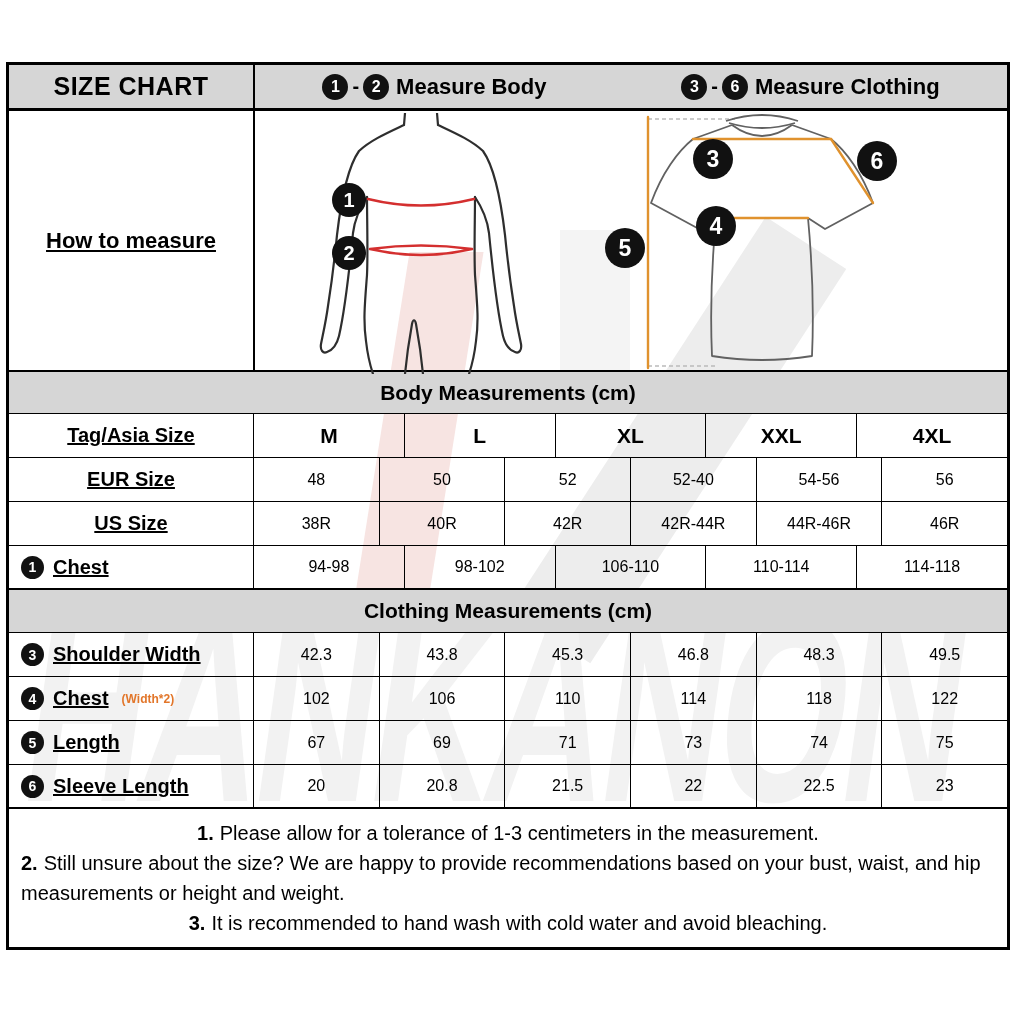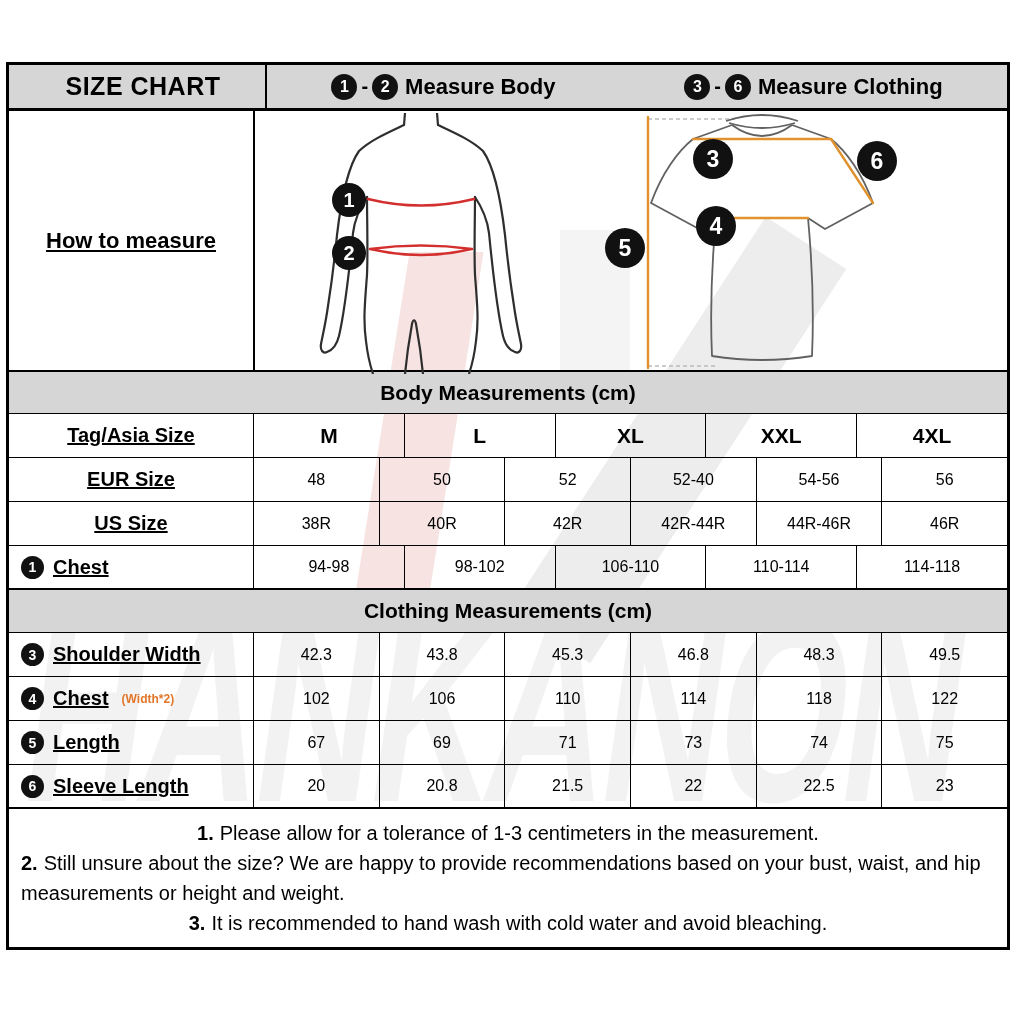--- a/index.html
+++ b/index.html
@@ -16,21 +16,21 @@
     left:48px;top:580px;font-size:262px;font-weight:bold;line-height:1;
     color:#f2f2f2;letter-spacing:-6px;white-space:nowrap;
     transform:skewX(-8deg) scaleX(0.63);transform-origin:left top;
   }
   
   .size-table{
     position:absolute;z-index:1;left:6px;top:62px;width:1004px;height:888px;
     border:3px solid #000;box-sizing:border-box;display:flex;flex-direction:column;
   }
   .row{display:flex;box-sizing:border-box;}
-  .row-header{height:46px;background:#d6d6d6;border-bottom:3px solid #000;padding-left:12px;}
+  .row-header{height:46px;background:#d6d6d6;border-bottom:3px solid #000;}
   .row-measure{height:261px;border-bottom:2px solid #000;}
   .row-title{height:42px;background:#d6d6d6;border-bottom:1px solid #000;
              align-items:center;justify-content:center;font-weight:bold;font-size:21px;}
   .row-title.cloth{height:43px;}
   .row-data{height:44px;border-bottom:1px solid #000;}
   .row-data.pre-title{border-bottom:2px solid #000;}
   .row-data.last{border-bottom:2px solid #000;}
   .row-notes{flex:1;}
   .cell{box-sizing:border-box;display:flex;align-items:center;justify-content:center;}
   .c-label{width:244px;flex:0 0 244px;}

